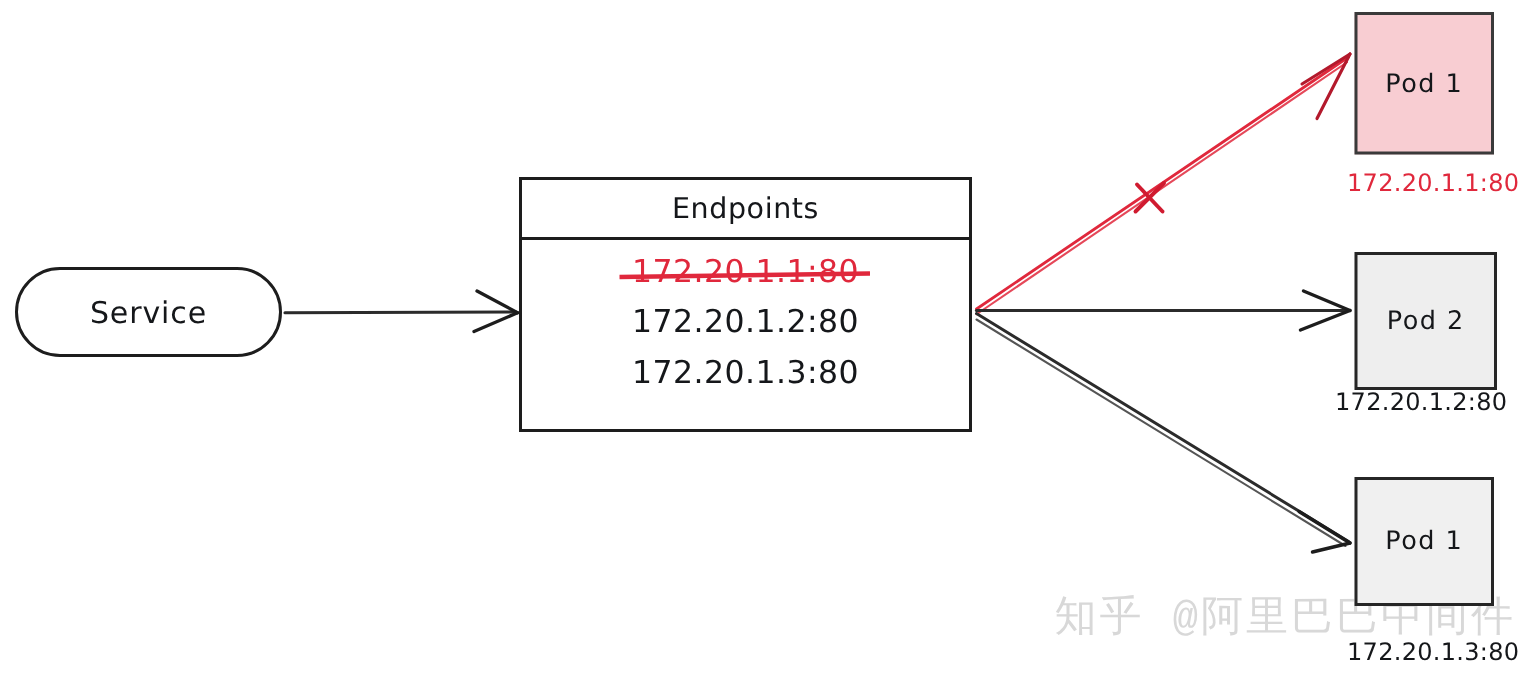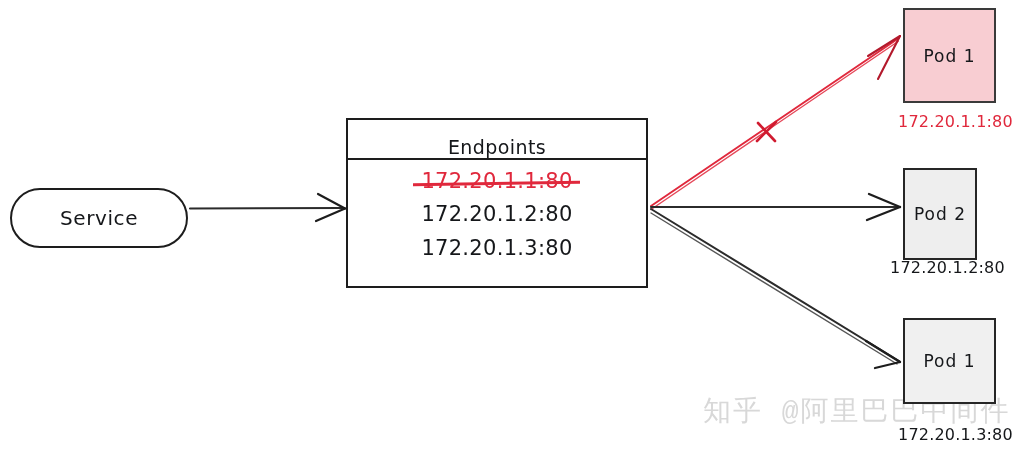--- a/index.html
+++ b/index.html
@@ -13,21 +13,21 @@
     height: 458px;
     background: #ffffff;
     overflow: hidden;
     font-family: "DejaVu Sans", sans-serif;
   }
 
   
   #service-node {
     position: absolute;
     left: 10px;
-    top: 188px;
+    top: 178px;
     width: 178px;
     height: 60px;
     border: 2.2px solid #1d1d1d;
     border-radius: 30px;
     background: #ffffff;
     box-sizing: border-box;
     display: flex;
     align-items: center;
     justify-content: center;
   }
@@ -46,21 +46,21 @@
     width: 302px;
     height: 170px;
     border: 2.4px solid #1d1d1d;
     background: #ffffff;
     box-sizing: border-box;
   }
   #endpoints-title-row {
     height: 38px;
     border-bottom: 2.6px solid #1d1d1d;
     display: flex;
-    align-items: flex-end;
+    align-items: center;
     justify-content: center;
   }
   #endpoints-title {
     font-size: 19px;
     color: #15171a;
     letter-spacing: 0.4px;
   }
   #endpoints-list {
     padding-top: 6px;
     display: flex;
@@ -103,21 +103,21 @@
     font-size: 17px;
     color: #15171a;
     letter-spacing: 1px;
   }
   #pod-1-node {
     left: 903px; top: 8px; width: 93px; height: 95px;
     background: #f8cdd2;
     border-color: #3a3a3a;
   }
   #pod-2-node {
-    left: 903px; top: 168px; width: 74px; height: 92px;
+    left: 903px; top: 168px; width: 95px; height: 92px;
     background: #eeeeee;
   }
   #pod-3-node {
     left: 903px; top: 318px; width: 93px; height: 86px;
     background: #f0f0f0;
   }
 
   .pod-ip {
     position: absolute;
     font-size: 16px;

